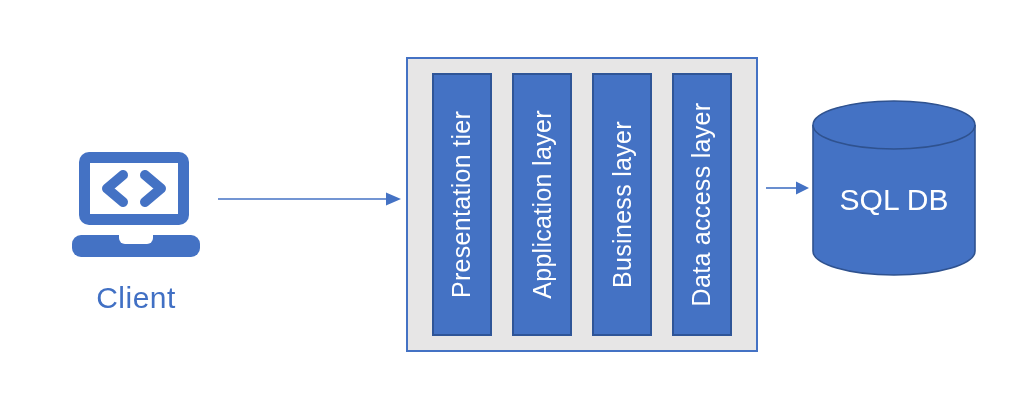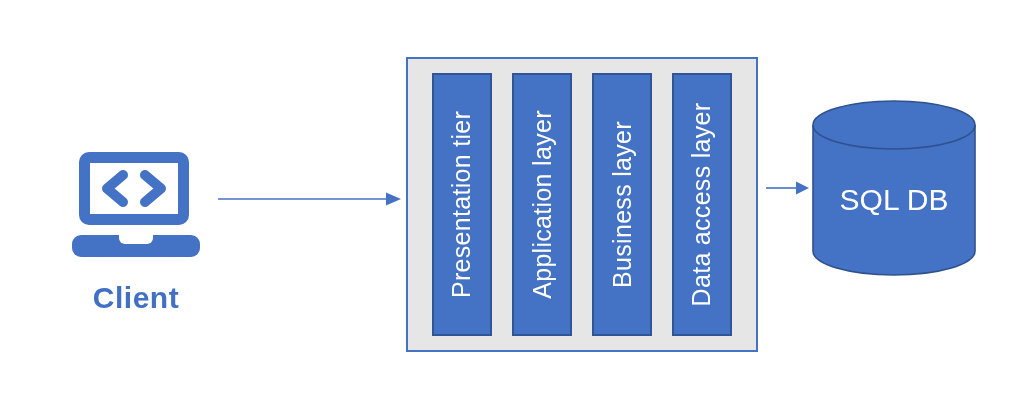--- a/index.html
+++ b/index.html
@@ -29,21 +29,20 @@
     position: absolute; left: 70px; top: 140px;
     width: 132px; height: 122px;
   }
   .client-label {
     position: absolute; left: 60px; top: 281px;
     width: 152px;
     text-align: center;
     font-size: 30px;
     color: #4170C4;
     letter-spacing: 0.5px;
-    font-weight: bold;
   }
 
   
   .arrow-1 { position: absolute; left: 218px; top: 189px; width: 185px; height: 20px; }
   .arrow-2 { position: absolute; left: 766px; top: 178px; width: 44px; height: 20px; }
 
   
   .tier-container {
     position: absolute; left: 406px; top: 57px;
     width: 352px; height: 295px;

